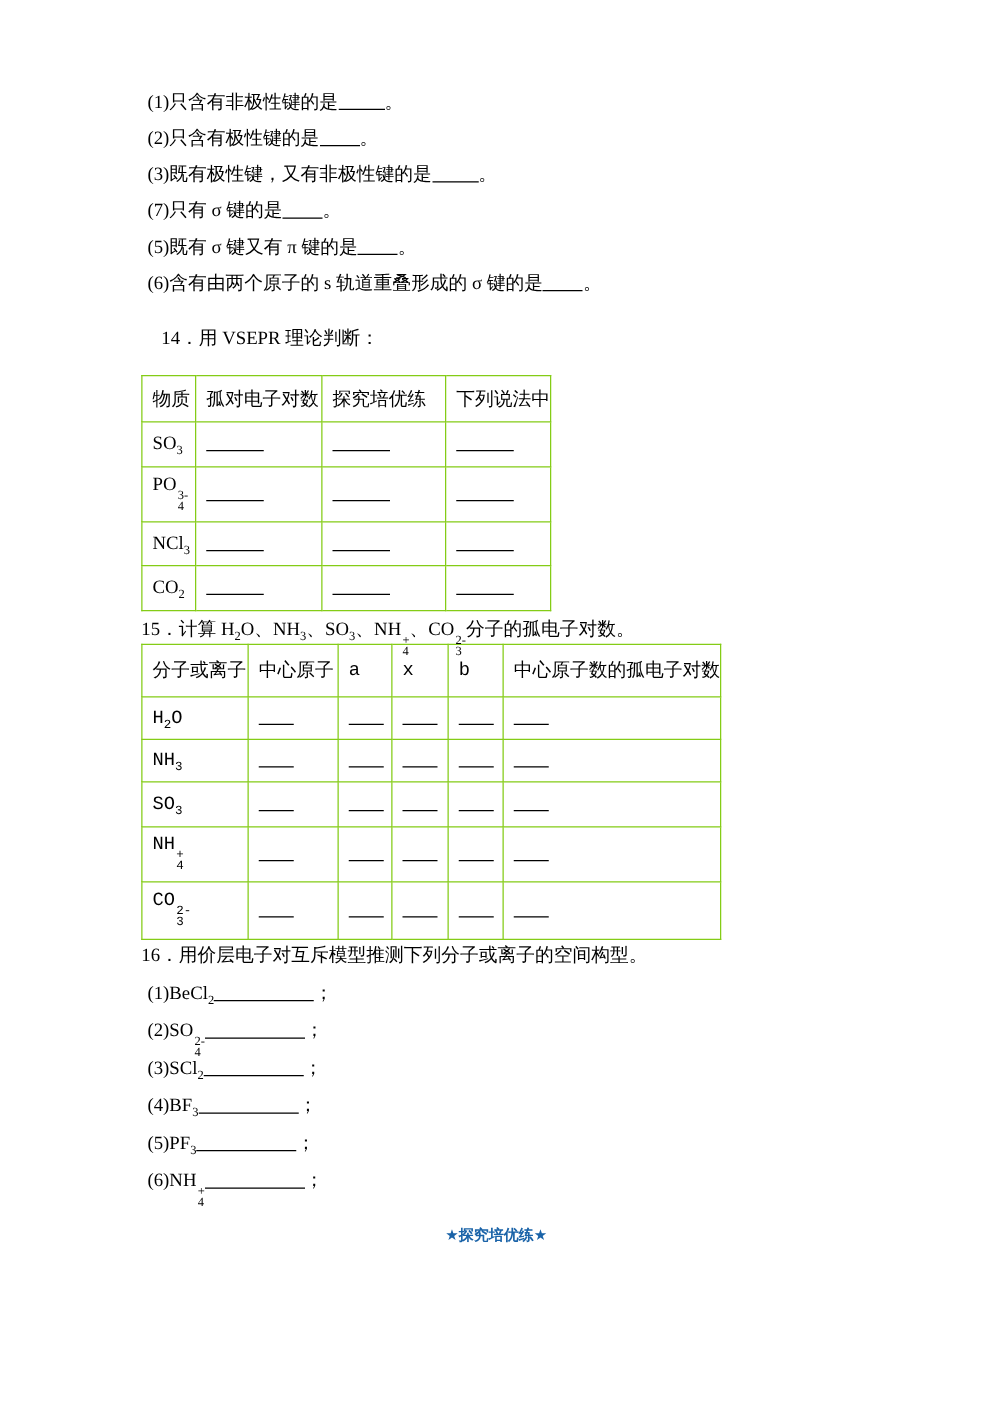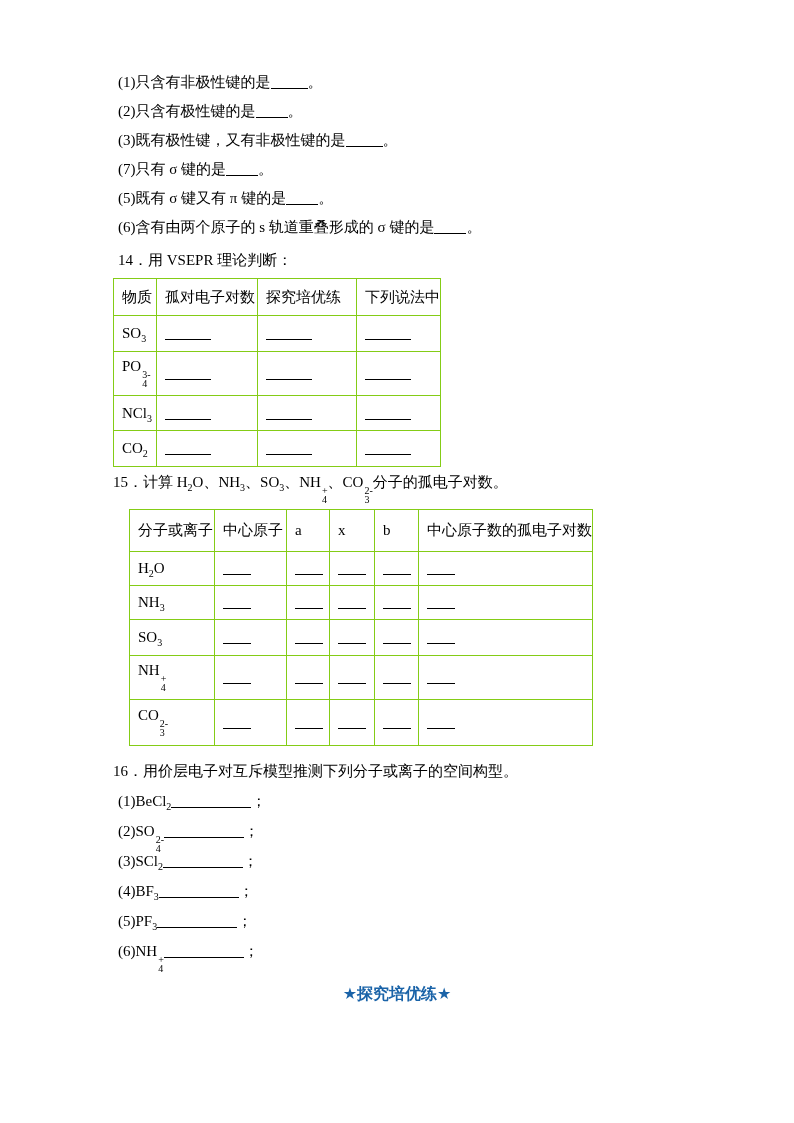--- a/index.html
+++ b/index.html
@@ -3,53 +3,53 @@
 <meta charset="utf-8">
 <style>
   html,body{margin:0;padding:0;}
   body{
     width:794px;height:1123px;background:#ffffff;color:#000000;
     font-family:"Liberation Serif","DejaVu Serif",serif;
     font-size:15px;overflow:hidden;
   }
   .content{padding:68px 30px 0 113px;}
   .qline{margin:0 0 0 5px;height:29px;line-height:29px;white-space:nowrap;}
-  .qnum-line{margin:5px;height:26px;line-height:26px;white-space:nowrap;}
+  .qnum-line{margin:16px;height:26px;line-height:26px;white-space:nowrap;}
   .blank{display:inline-block;border-bottom:1px solid #000;height:13px;vertical-align:-2px;}
   .blank.w37{width:37px}
   .blank.w32{width:32px}
   .blank.w80{width:80px}
   .blank.t1{width:46px}
   .blank.t2{width:28px}
   sub{font-size:10px;vertical-align:-4px;line-height:0;}
   .stk{display:inline-flex;flex-direction:column;justify-content:center;align-items:flex-start;
        height:22px;vertical-align:-7px;font-size:10px;line-height:9px;margin-left:1px;}
   table{border-collapse:collapse;table-layout:fixed;}
   #t14{margin:2px 0 0 0;}
-  #t15{margin:16px;}
+  #t15{margin:0;font-family:Liberation Mono, monospace;}
   td,th{border:1px solid #84cc16;padding:0 0 0 8px;vertical-align:middle;text-align:left;
         font-weight:normal;font-size:15px;white-space:nowrap;overflow:visible;}
   #t14 tr:nth-child(1){height:37px}
   #t14 tr:nth-child(2){height:36px}
   #t14 tr:nth-child(3){height:44px}
   #t14 tr:nth-child(4){height:35px}
   #t14 tr:nth-child(5){height:36px}
   #t15 tr:nth-child(1){height:42px}
   #t15 tr:nth-child(2){height:34px}
   #t15 tr:nth-child(3){height:34px}
   #t15 tr:nth-child(4){height:36px}
   #t15 tr:nth-child(5){height:44px}
   #t15 tr:nth-child(6){height:46px}
   .q15-line{margin:4px 0 0 0;height:22px;line-height:22px;white-space:nowrap;}
   .q16-line{margin:4px 0 0 0;height:18px;line-height:18px;white-space:nowrap;}
   .q16-item{margin:12px 0 0 5px;height:18px;line-height:18px;white-space:nowrap;}
   .section-header{
     width:794px;margin:24px 0 0 -113px;text-align:center;
     font-family:"Liberation Sans","DejaVu Sans",sans-serif;
-    font-weight:bold;font-size:16px;color:#1a63a8;height:20px;line-height:20px;
+    font-weight:bold;font-size:12px;color:#1a63a8;height:20px;line-height:20px;
   }
   .q17-line{margin:26px 0 0 0;height:18px;line-height:18px;white-space:nowrap;}
 </style>
 </head>
 <body>
 
 <div class="content">
 
   <p class="qline"><span>(1)只含有非极性键的是</span><span class="blank w37"></span><span>。</span></p>
   <p class="qline"><span>(2)只含有极性键的是</span><span class="blank w32"></span><span>。</span></p>

